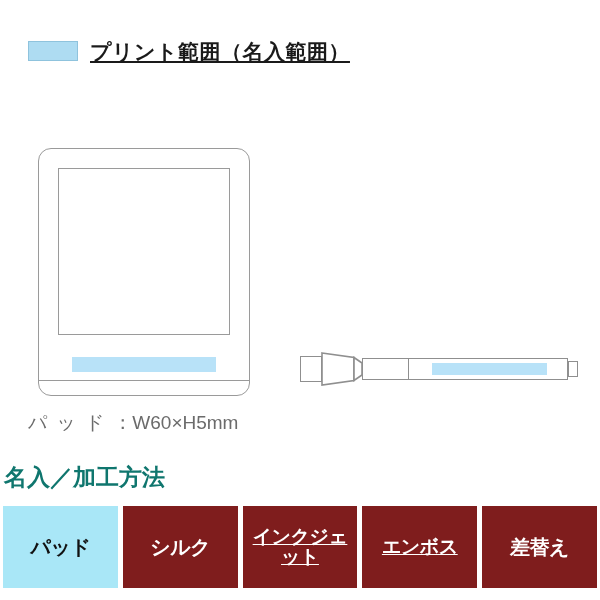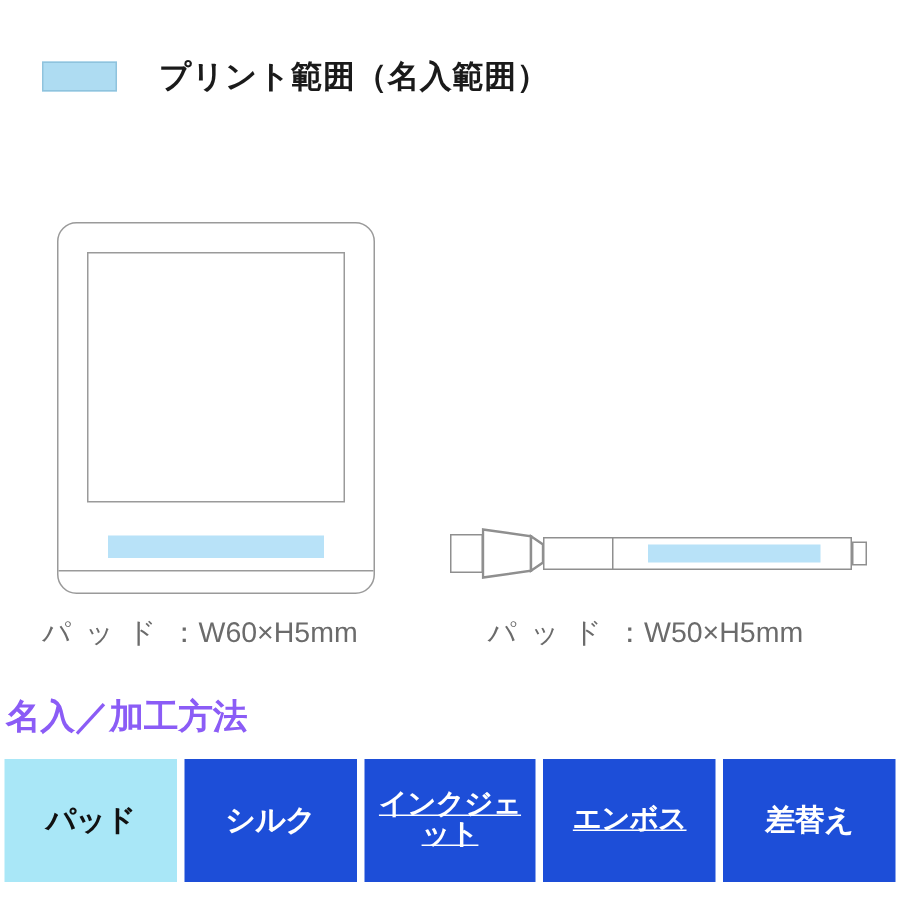--- a/index.html
+++ b/index.html
@@ -27,27 +27,28 @@
   }
   .legend-swatch {
     width: 50px;
     height: 20px;
     background: #aedcf2;
     border: 1px solid #8fc3dd;
     box-sizing: border-box;
     flex: 0 0 auto;
   }
   .legend-label {
-    margin-left: 28px;
+    margin-left: 12px;
     font-size: 21px;
     font-weight: bold;
     color: #1a1a1a;
     letter-spacing: 0.5px;
     white-space: nowrap;
     line-height: 1;
+    text-decoration: underline;
   }
 
   
   .illustrations {
     position: absolute;
     left: 0;
     top: 140px;
     width: 600px;
     height: 260px;
   }
@@ -185,39 +186,39 @@
   .caption-pad { left: 28px; }
   .caption-pen { left: 325px; }
 
   
   .section-heading {
     position: absolute;
     left: 4px;
     top: 466px;
     font-size: 23px;
     font-weight: bold;
-    color: #8b5cf6;
+    color: #0f766e;
     letter-spacing: 0px;
     line-height: 1;
     white-space: nowrap;
   }
 
   
   .methods {
     position: absolute;
     left: 3px;
     top: 506px;
     width: 594px;
     height: 82px;
     display: flex;
     gap: 5px;
   }
   .method-chip {
     flex: 1 1 0;
-    background: #1d4ed8;
+    background: #7f1d1d;
     display: flex;
     align-items: center;
     justify-content: center;
     text-align: center;
     color: #ffffff;
     font-weight: bold;
     font-size: 20px;
     line-height: 1.04;
     letter-spacing: -0.5px;
     box-sizing: border-box;
@@ -262,21 +263,20 @@
     <div class="pen-grip"></div>
     <div class="pen-barrel"></div>
     <div class="pen-print-area"></div>
     <div class="pen-cap"></div>
   </div>
 </div>
 
 <div class="captions">
   <div class="caption caption-pad"><span class="jp">パッド</span><span>：</span><span>W60×H5mm</span></div>
 
-  <div class="caption caption-pen"><span class="jp">パッド</span><span>：</span><span>W50×H5mm</span></div>
 </div>
 
 <div class="section-heading">名入／加工方法</div>
 
 <div class="methods">
   <div class="method-chip is-active">パッド</div>
   <div class="method-chip">シルク</div>
   <div class="method-chip is-wrap">インクジェット</div>
   <div class="method-chip is-wrap">エンボス</div>
   <div class="method-chip">差替え</div>

